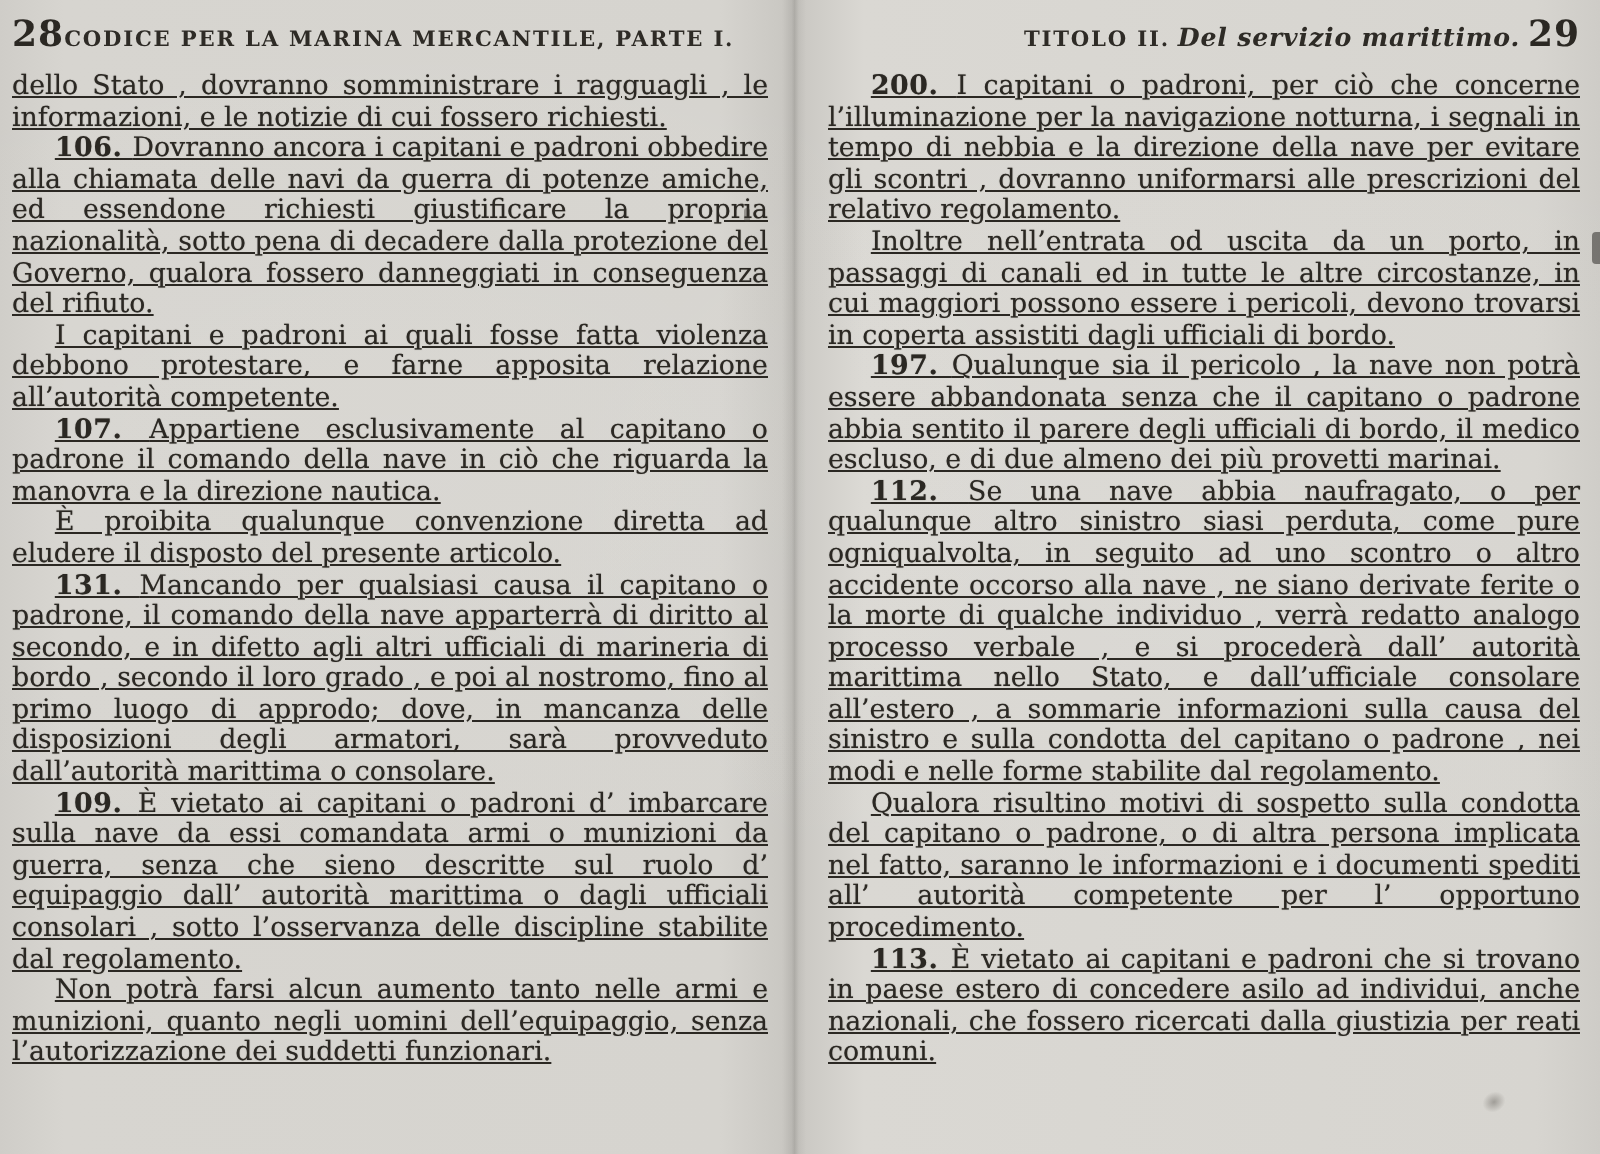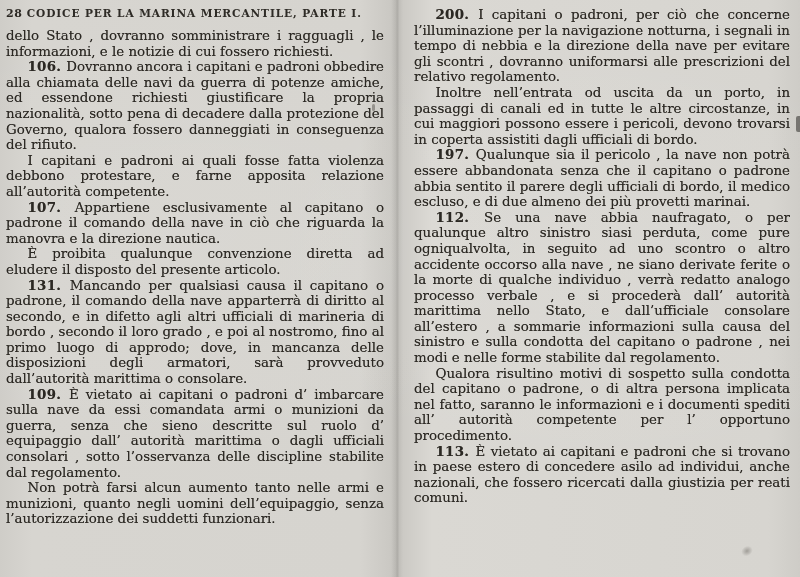--- a/index.html
+++ b/index.html
@@ -22,21 +22,21 @@
     overflow:hidden;
   }
   .page-left{padding:7px 16px 0 6px;}
   .page-right{padding:7px 10px 0 14px;}
   .pg-header{
     display:flex;align-items:baseline;
     margin-bottom:8px;
     white-space:nowrap;
   }
   .pg-num{
-    font-size:11px;font-weight:700;
+    font-size:18px;font-weight:700;
     letter-spacing:0.5px;
   }
   .hdr-left .pg-num{width:34px;text-align:left;}
   .hdr-right .pg-num{width:30px;text-align:right;}
   .hdr-spacer-l{width:34px;}
   .hdr-spacer-r{width:30px;}
   .running{
     flex:1;text-align:right;
     font-size:10.6px;font-weight:700;
     letter-spacing:0.9px;
@@ -47,21 +47,21 @@
     font-style:italic;font-weight:600;
     font-size:12.6px;letter-spacing:0.4px;
     text-transform:none;
   }
   .body{
     font-size:13.4px;
     line-height:15.6px;
     text-align:justify;
     text-shadow:0 0 0.5px rgba(43,40,35,0.55);
   }
-  .body p{margin:0;padding:0;}
+  .body p{margin:0;padding:0;text-decoration:underline;}
   .body p.indent{text-indent:1.6em;}
   .body b{font-weight:700;letter-spacing:0.3px;}
   .crease{
     position:absolute;left:391px;top:0;
     width:12px;height:577px;
     background:linear-gradient(90deg, rgba(60,58,54,0) 0%, rgba(60,58,54,0.10) 40%, rgba(50,48,44,0.18) 52%, rgba(60,58,54,0.06) 70%, rgba(60,58,54,0) 100%);
     pointer-events:none;
   }
   .speck-edge{
     position:absolute;right:0;top:116px;
@@ -100,20 +100,25 @@
           <p class="indent">I capitani e padroni ai quali fosse fatta violenza debbono protestare, e farne apposita relazione all’autorità competente.</p>
           <p class="indent"><b>107. </b>Appartiene esclusivamente al capitano o padrone il comando della nave in ciò che riguarda la manovra e la direzione nautica.</p>
           <p class="indent">È proibita qualunque convenzione diretta ad eludere il disposto del presente articolo.</p>
           <p class="indent"><b>131. </b>Mancando per qualsiasi causa il capitano o padrone, il comando della nave apparterrà di diritto al secondo, e in difetto agli altri ufficiali di marineria di bordo , secondo il loro grado , e poi al nostromo, fino al primo luogo di approdo; dove, in mancanza delle disposizioni degli armatori, sarà provveduto dall’autorità marittima o consolare.</p>
           <p class="indent"><b>109. </b>È vietato ai capitani o padroni d’ imbarcare sulla nave da essi comandata armi o munizioni da guerra, senza che sieno descritte sul ruolo d’ equipaggio dall’ autorità marittima o dagli ufficiali consolari , sotto l’osservanza delle discipline stabilite dal regolamento.</p>
           <p class="indent">Non potrà farsi alcun aumento tanto nelle armi e munizioni, quanto negli uomini dell’equipaggio, senza l’autorizzazione dei suddetti funzionari.</p>
         </div>
     </div>
 
     <div class="page page-right">
+      <div class="pg-header hdr-right">
+        <span class="hdr-spacer-l"></span>
+        <span class="running"><span class="caps">TITOLO II.</span><span class="ital">Del servizio marittimo.</span></span>
+        <span class="pg-num">29</span>
+      </div>
       <div class="body">
           <p class="indent"><b>200. </b>I capitani o padroni, per ciò che concerne l’illuminazione per la navigazione notturna, i segnali in tempo di nebbia e la direzione della nave per evitare gli scontri , dovranno uniformarsi alle prescrizioni del relativo regolamento.</p>
           <p class="indent">Inoltre nell’entrata od uscita da un porto, in passaggi di canali ed in tutte le altre circostanze, in cui maggiori possono essere i pericoli, devono trovarsi in coperta assistiti dagli ufficiali di bordo.</p>
           <p class="indent"><b>197. </b>Qualunque sia il pericolo , la nave non potrà essere abbandonata senza che il capitano o padrone abbia sentito il parere degli ufficiali di bordo, il medico escluso, e di due almeno dei più provetti marinai.</p>
           <p class="indent"><b>112. </b>Se una nave abbia naufragato, o per qualunque altro sinistro siasi perduta, come pure ogniqualvolta, in seguito ad uno scontro o altro accidente occorso alla nave , ne siano derivate ferite o la morte di qualche individuo , verrà redatto analogo processo verbale , e si procederà dall’ autorità marittima nello Stato, e dall’ufficiale consolare all’estero , a sommarie informazioni sulla causa del sinistro e sulla condotta del capitano o padrone , nei modi e nelle forme stabilite dal regolamento.</p>
           <p class="indent">Qualora risultino motivi di sospetto sulla condotta del capitano o padrone, o di altra persona implicata nel fatto, saranno le informazioni e i documenti spediti all’ autorità competente per l’ opportuno procedimento.</p>
           <p class="indent"><b>113. </b>È vietato ai capitani e padroni che si trovano in paese estero di concedere asilo ad individui, anche nazionali, che fossero ricercati dalla giustizia per reati comuni.</p>
         </div>
     </div>
 

